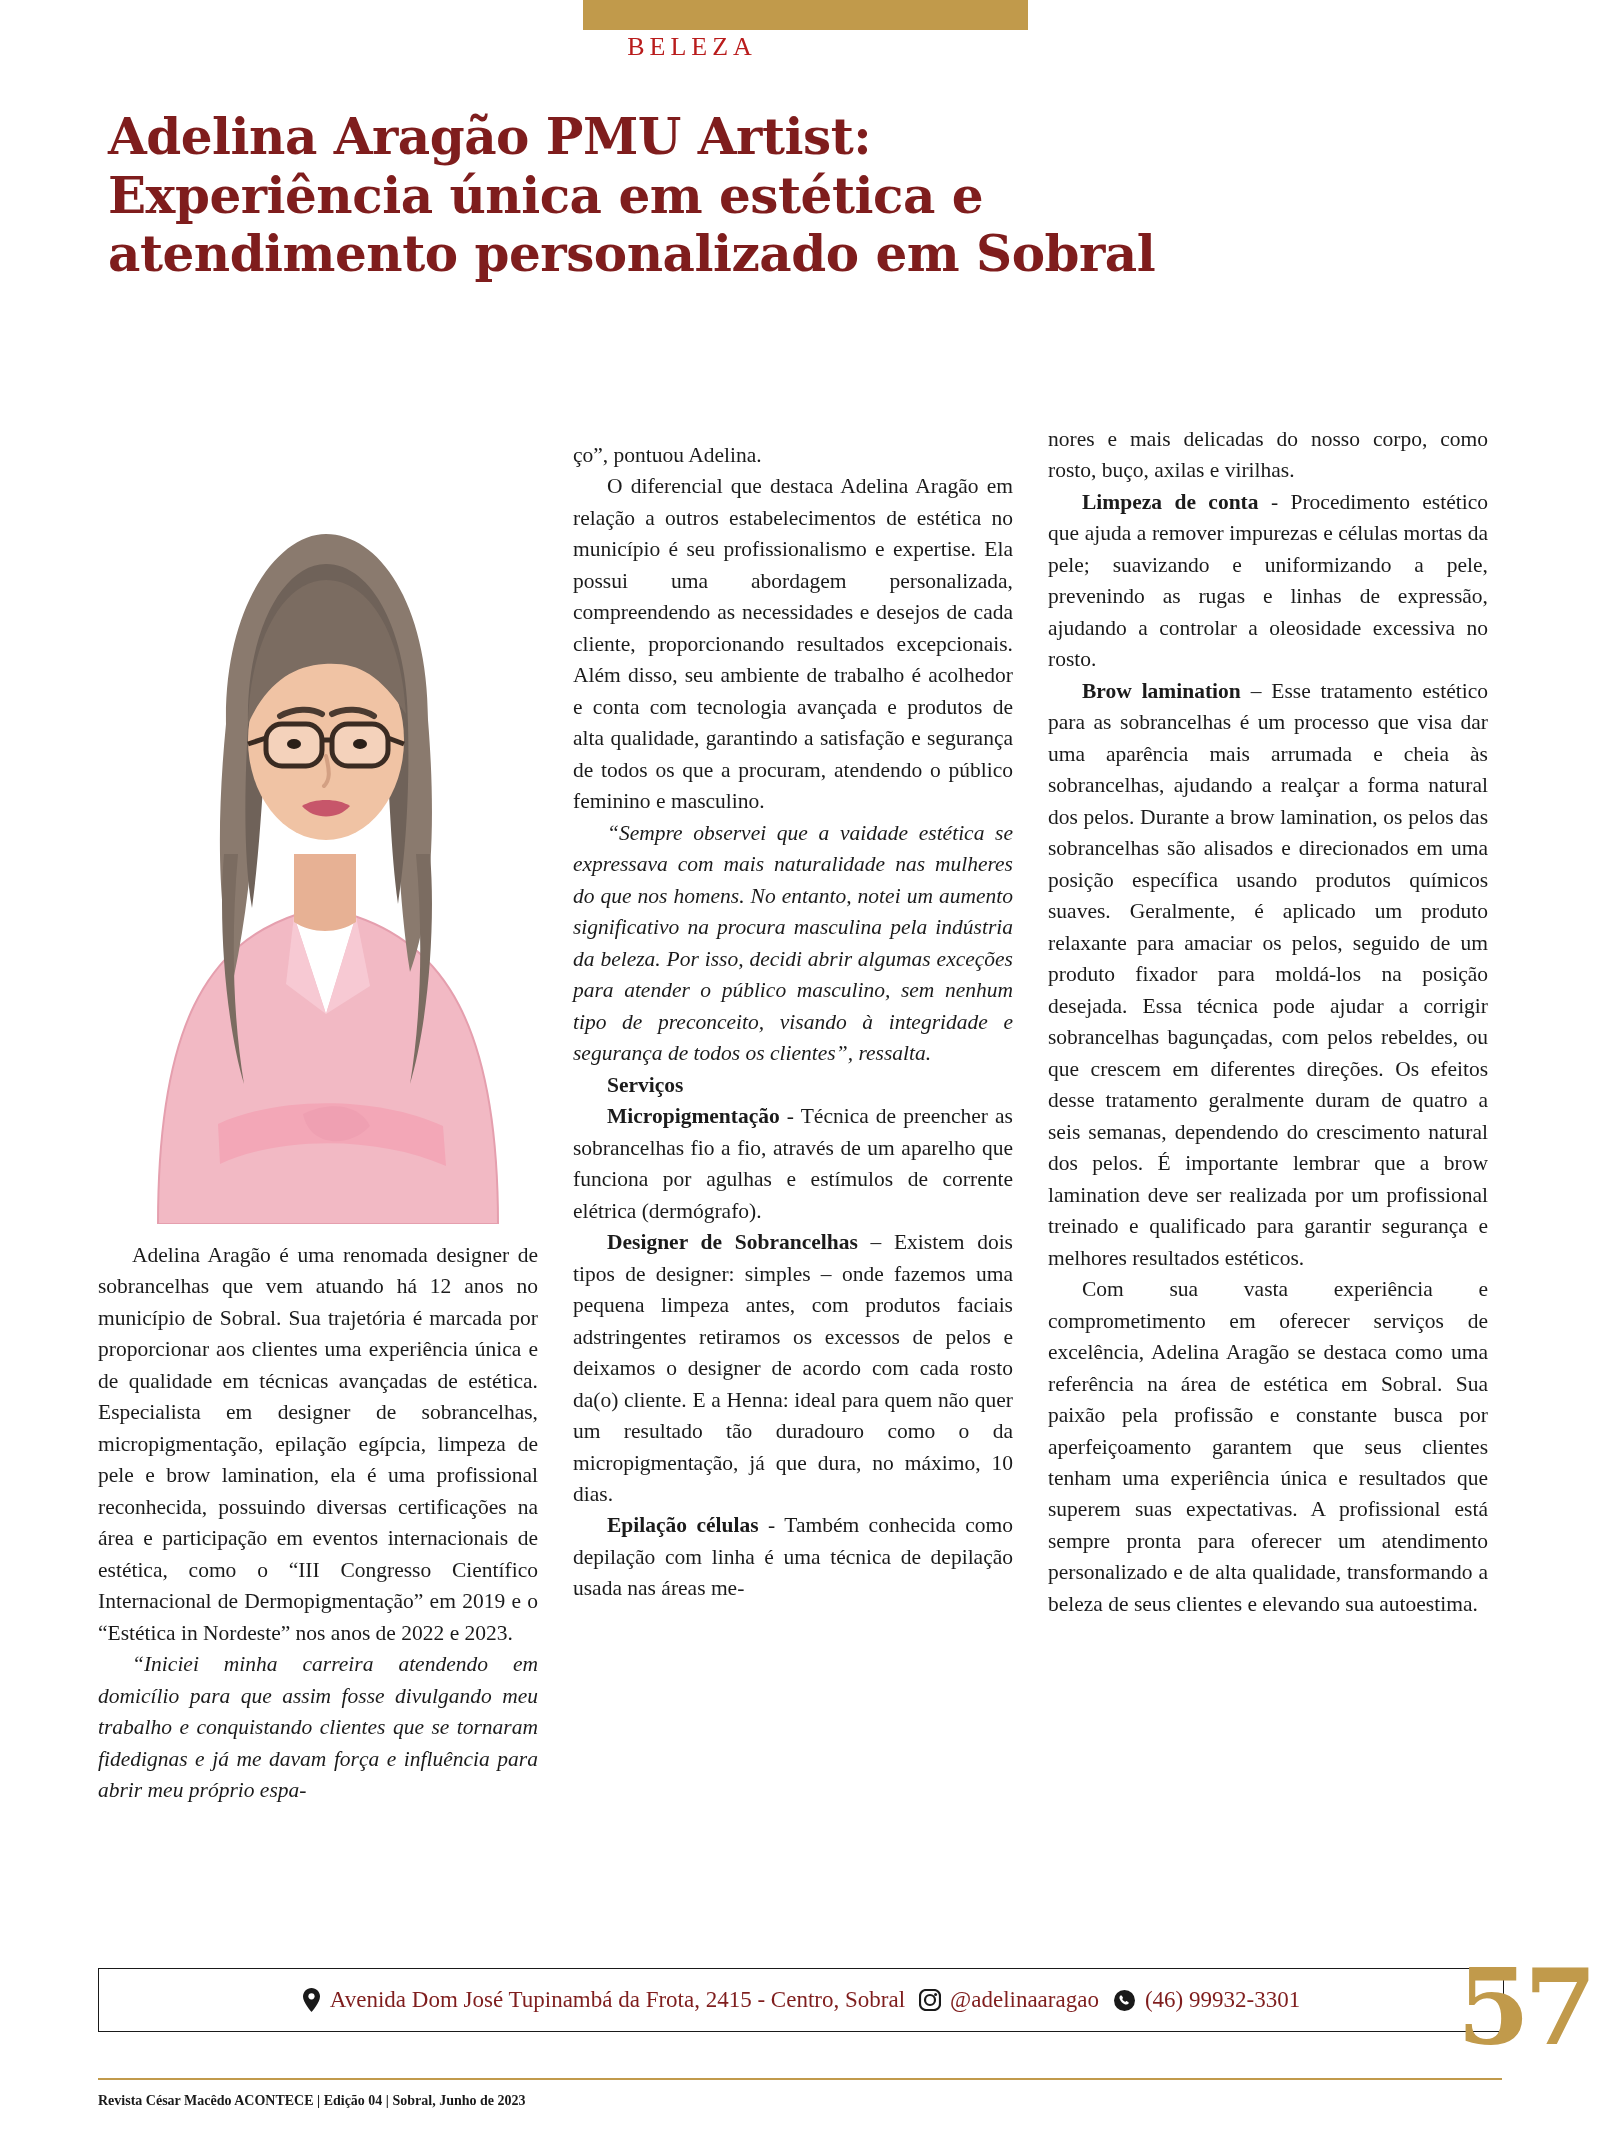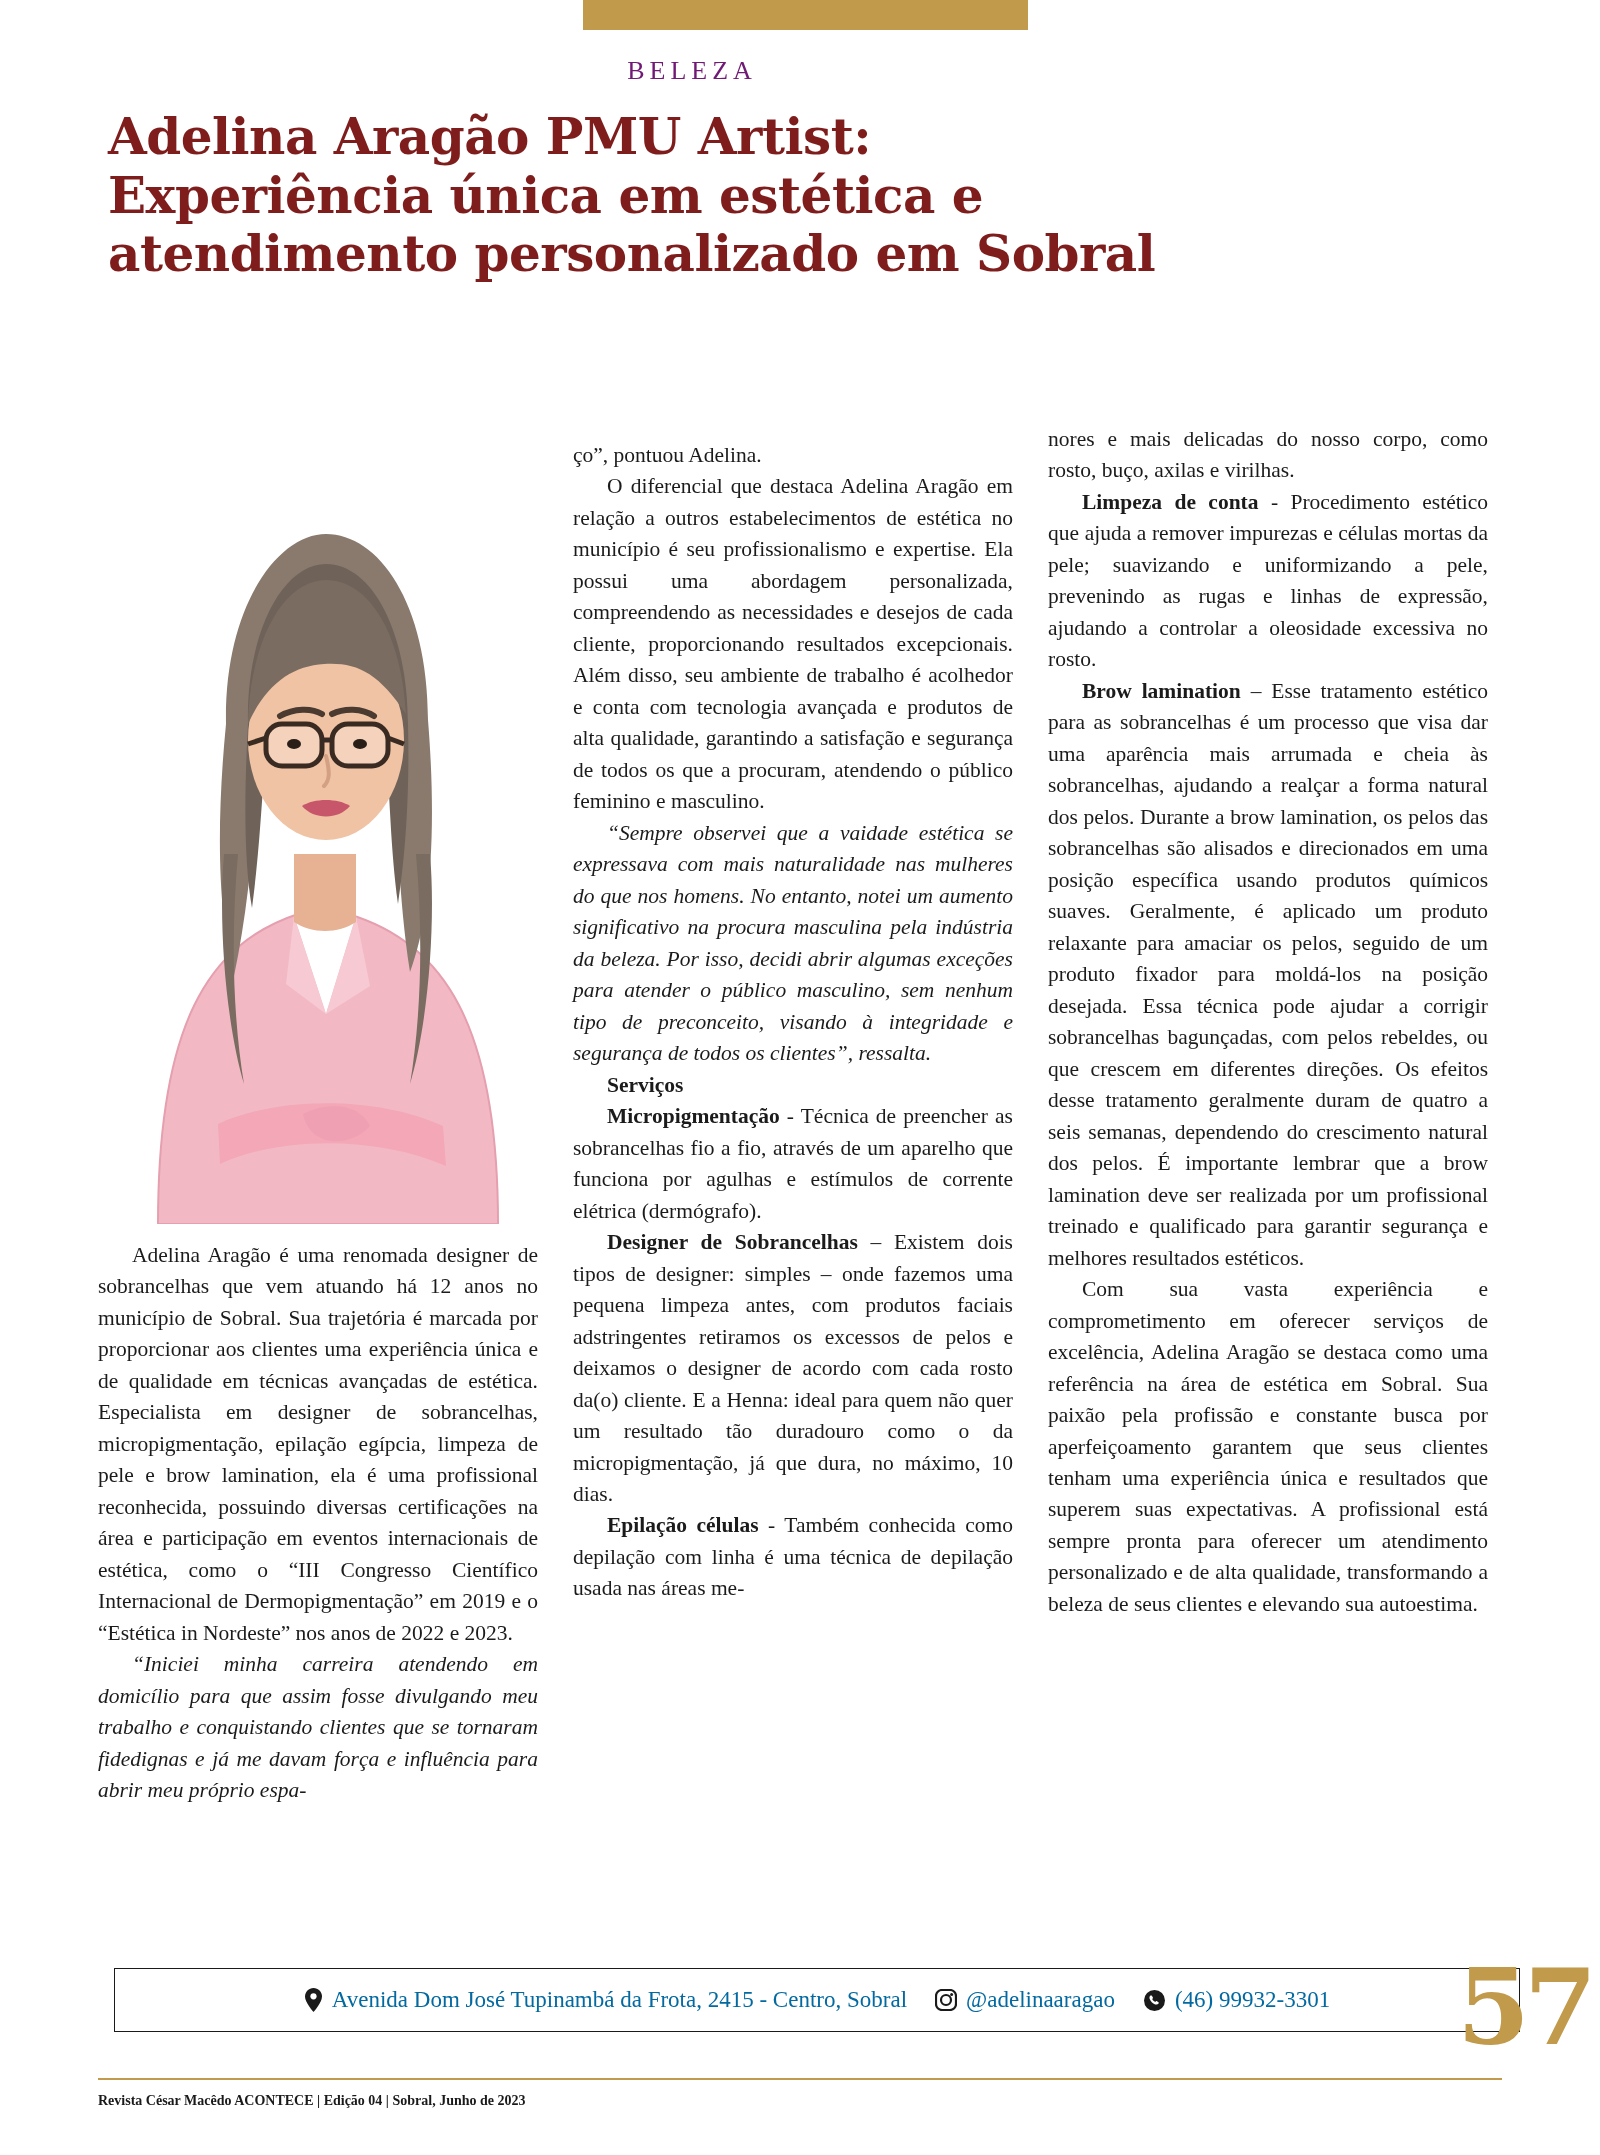--- a/index.html
+++ b/index.html
@@ -14,25 +14,25 @@
   .page { position:relative; width:1600px; height:2155px; }
 
   
   .top-bar {
     position:absolute; left:583px; top:0; width:445px; height:30px;
     background:#c19a4b;
   }
 
   
   .kicker {
-    position:absolute; left:0; top:56px; width:1384px;
+    position:absolute; left:0; top:32px; width:1384px;
     text-align:center;
     font-size:26px;
     letter-spacing:5px;
-    color:#701a75;
+    color:#b91c1c;
     font-family:"Liberation Serif", serif;
   }
 
   
   .headline {
     position:absolute; left:108px; top:108px; width:1420px;
     font-family:"DejaVu Serif", serif;
     font-weight:700;
     font-size:50px;
     line-height:1.17;
@@ -65,24 +65,23 @@
   .col p { margin:0; text-indent:34px; }
   .col p.noindent { text-indent:0; }
   .col p.italic { font-style:italic; }
   .col b { font-weight:700; }
 
   
   .addr-box {
     position:absolute; left:98px; top:1968px; width:1404px; height:62px;
     border:1.5px solid #1a1a1a;
     display:flex; align-items:center; justify-content:center;
-    gap:28px;
+    gap:14px;
     font-size:23px;
-    color:#0369a1;
-    margin-left:16px;
+    color:#7f1d1d;
   }
   .addr-seg { display:flex; align-items:center; gap:9px; white-space:nowrap; }
 
   .pin { width:19px; height:24px; display:inline-block; }
   .ig { width:22px; height:22px; display:inline-block; }
   .wa { width:23px; height:23px; display:inline-block; }
 
   
   .pagenum {
     position:absolute; right:9px; top:1955px;

